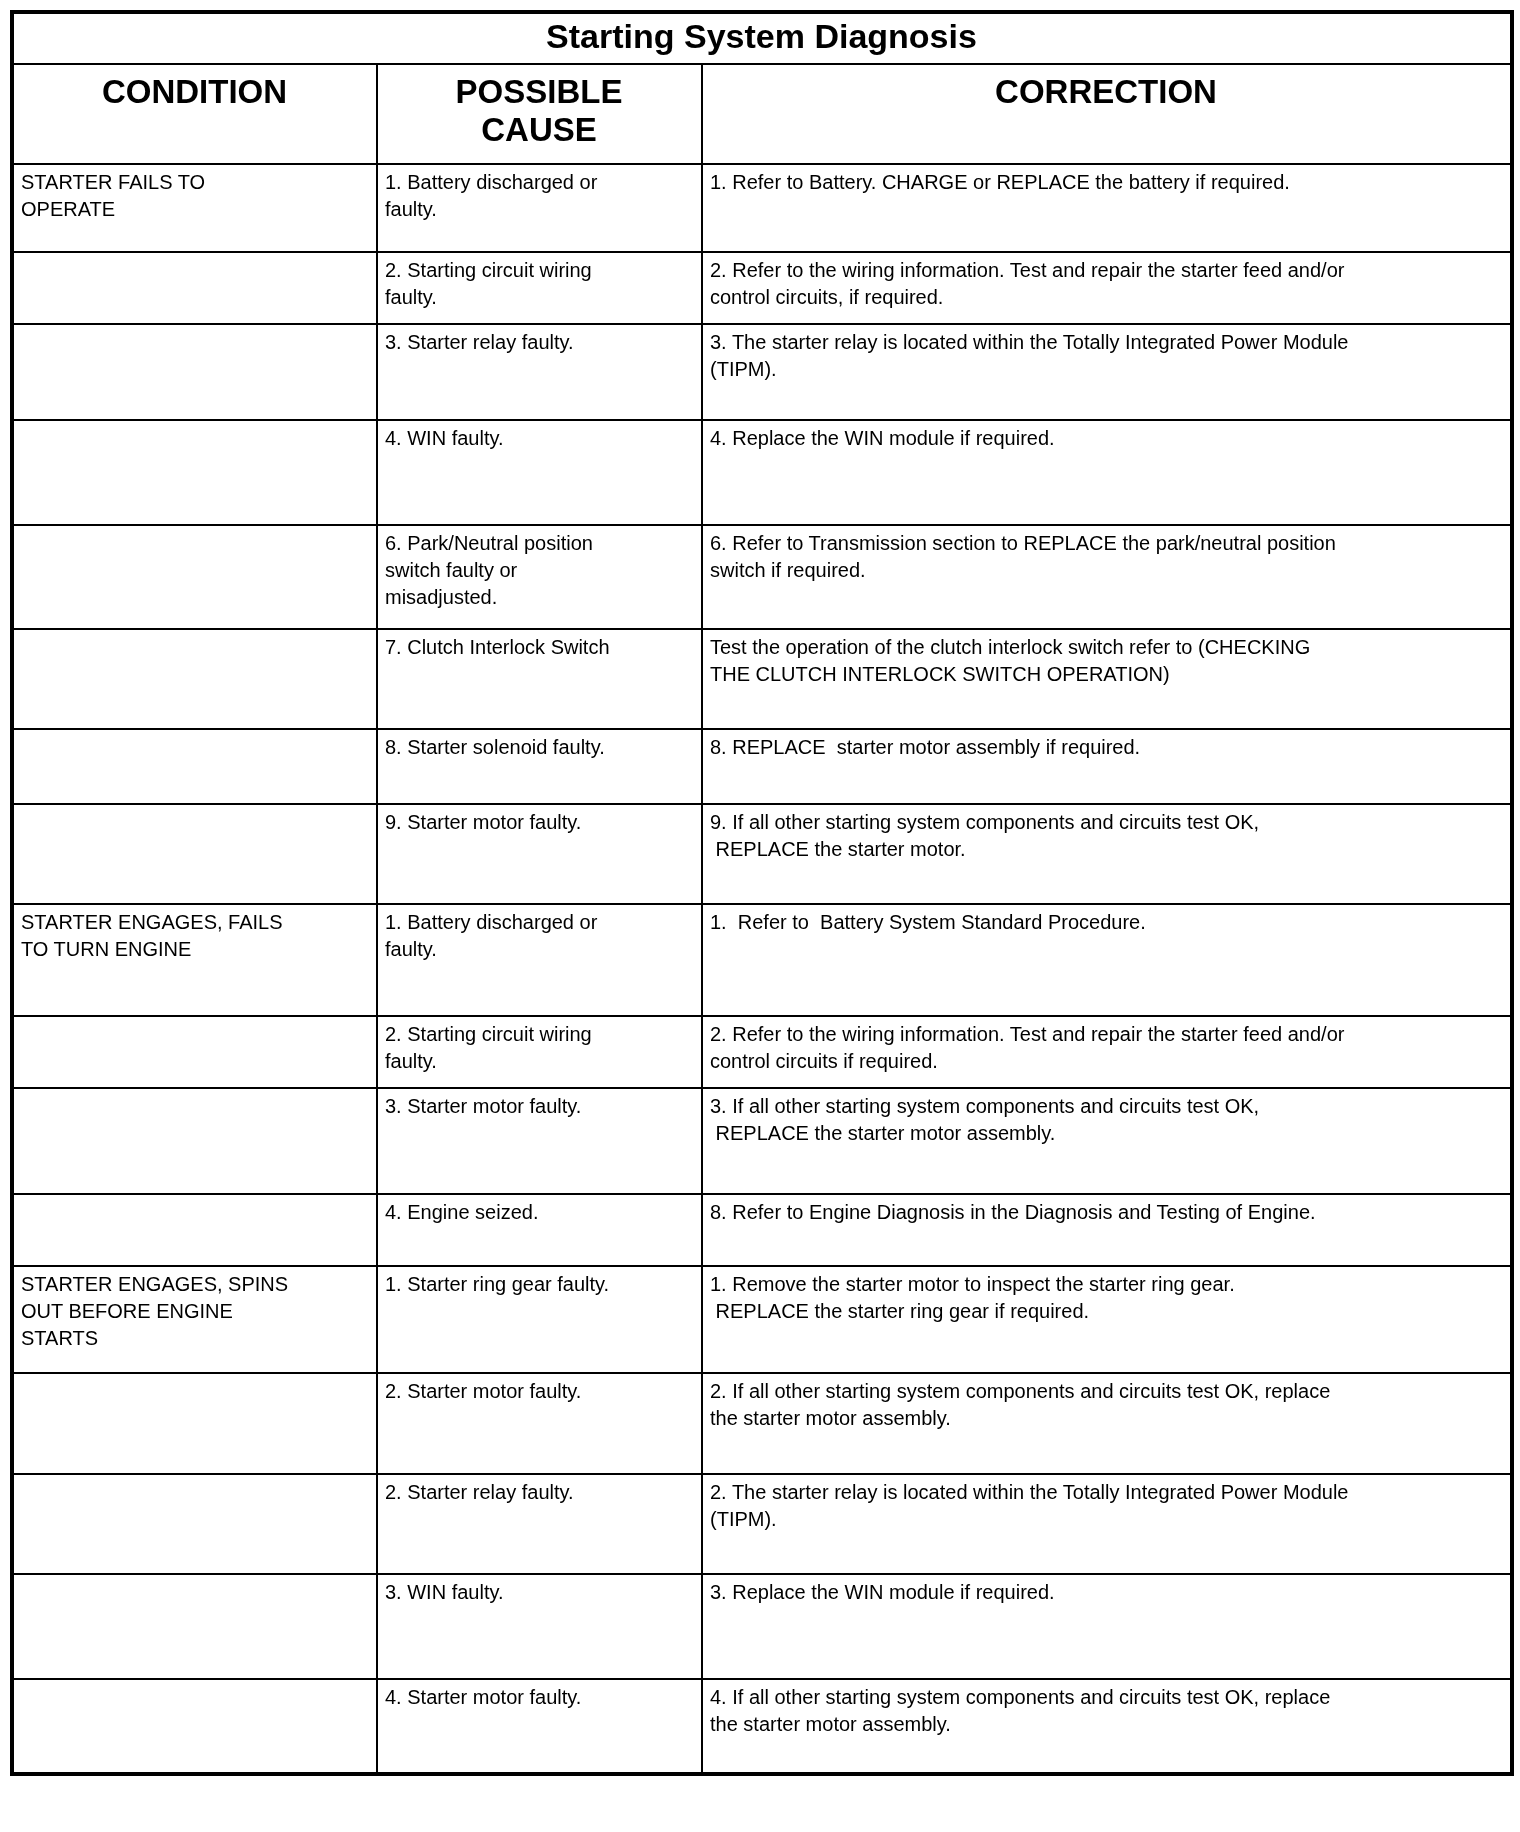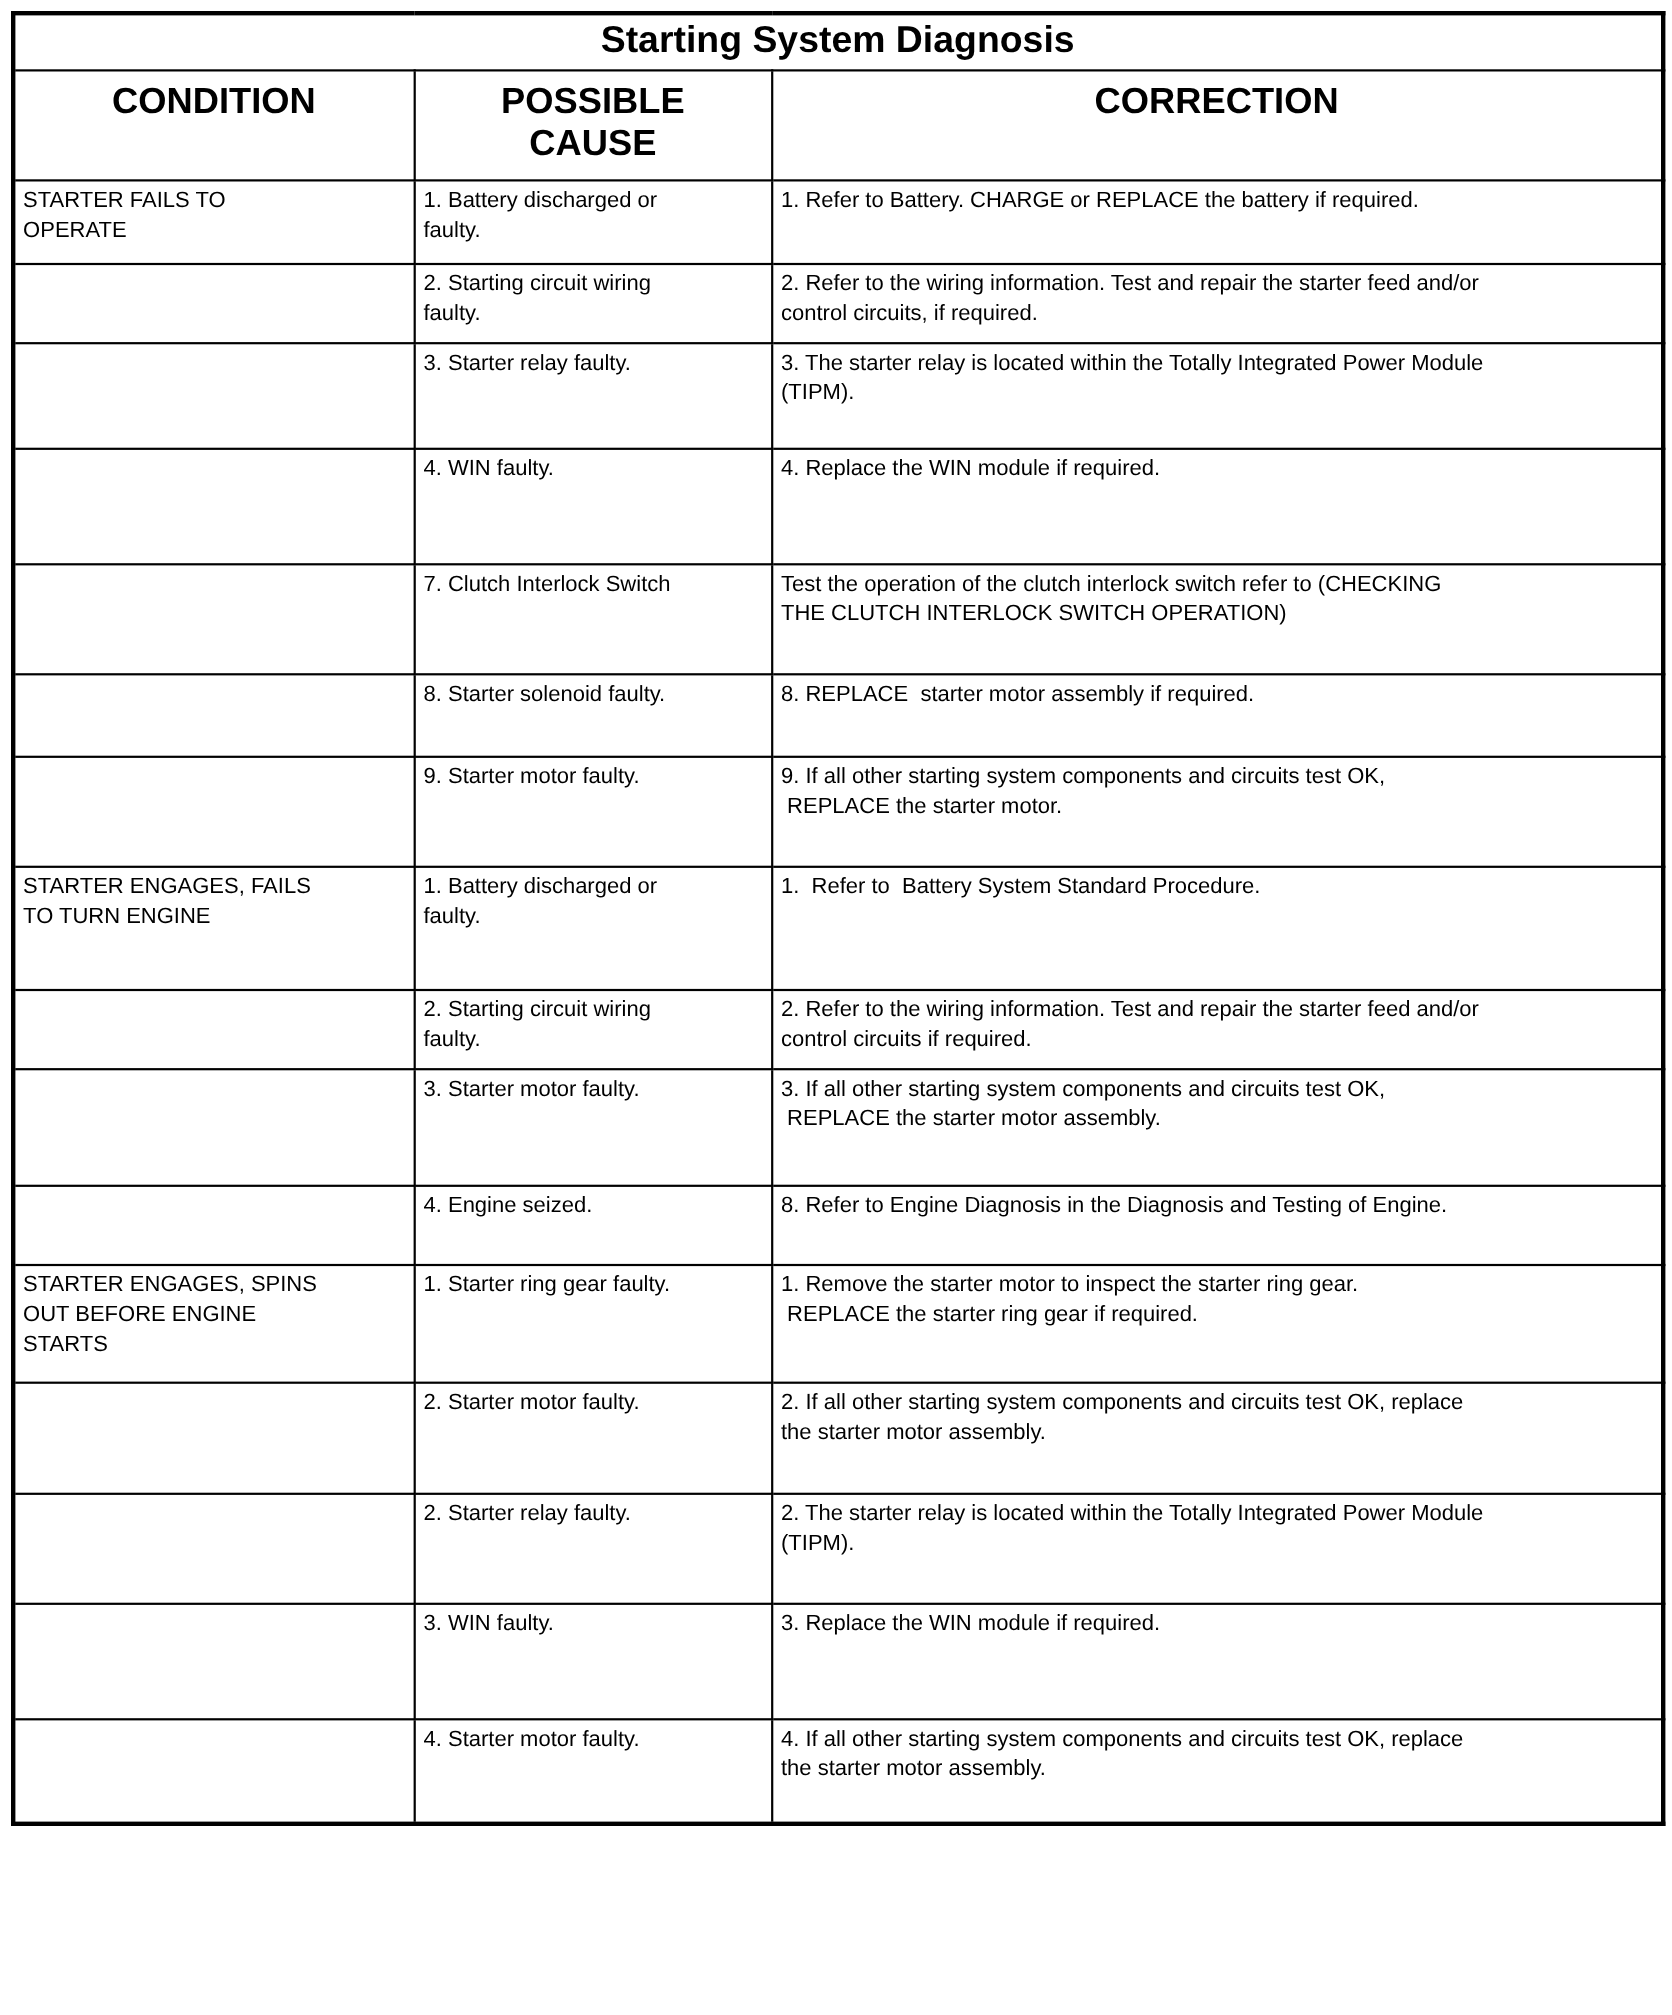--- a/index.html
+++ b/index.html
@@ -79,21 +79,21 @@
         <td class="title-cell" colspan="3">Starting System Diagnosis</td>
       </tr>
       <tr class="header-row">
         <th>CONDITION</th>
         <th>POSSIBLE
 CAUSE</th>
         <th>CORRECTION</th>
       </tr>
     </tbody>
     <tbody id="rows-container">
-        <tr style="height: 76px;">
+        <tr style="height: 88px;">
           <td class="condition-cell">STARTER FAILS TO
 OPERATE</td>
           <td class="cause-cell">1. Battery discharged or
 faulty.</td>
           <td class="correction-cell">1. Refer to Battery. CHARGE or REPLACE the battery if required.</td>
         </tr>
         <tr style="height: 72px;">
           <td class="condition-cell"></td>
           <td class="cause-cell">2. Starting circuit wiring
 faulty.</td>
@@ -103,20 +103,28 @@
         <tr style="height: 96px;">
           <td class="condition-cell"></td>
           <td class="cause-cell">3. Starter relay faulty.</td>
           <td class="correction-cell">3. The starter relay is located within the Totally Integrated Power Module
 (TIPM).</td>
         </tr>
         <tr style="height: 105px;">
           <td class="condition-cell"></td>
           <td class="cause-cell v-middle">4. WIN faulty.</td>
           <td class="correction-cell">4. Replace the WIN module if required.</td>
+        </tr>
+        <tr style="height: 104px;">
+          <td class="condition-cell"></td>
+          <td class="cause-cell">6. Park/Neutral position
+switch faulty or
+misadjusted.</td>
+          <td class="correction-cell">6. Refer to Transmission section to REPLACE the park/neutral position
+switch if required.</td>
         </tr>
         <tr style="height: 100px;">
           <td class="condition-cell"></td>
           <td class="cause-cell v-middle">7. Clutch Interlock Switch</td>
           <td class="correction-cell">Test the operation of the clutch interlock switch refer to (CHECKING
 THE CLUTCH INTERLOCK SWITCH OPERATION)</td>
         </tr>
         <tr style="height: 75px;">
           <td class="condition-cell"></td>
           <td class="cause-cell">8. Starter solenoid faulty.</td>

